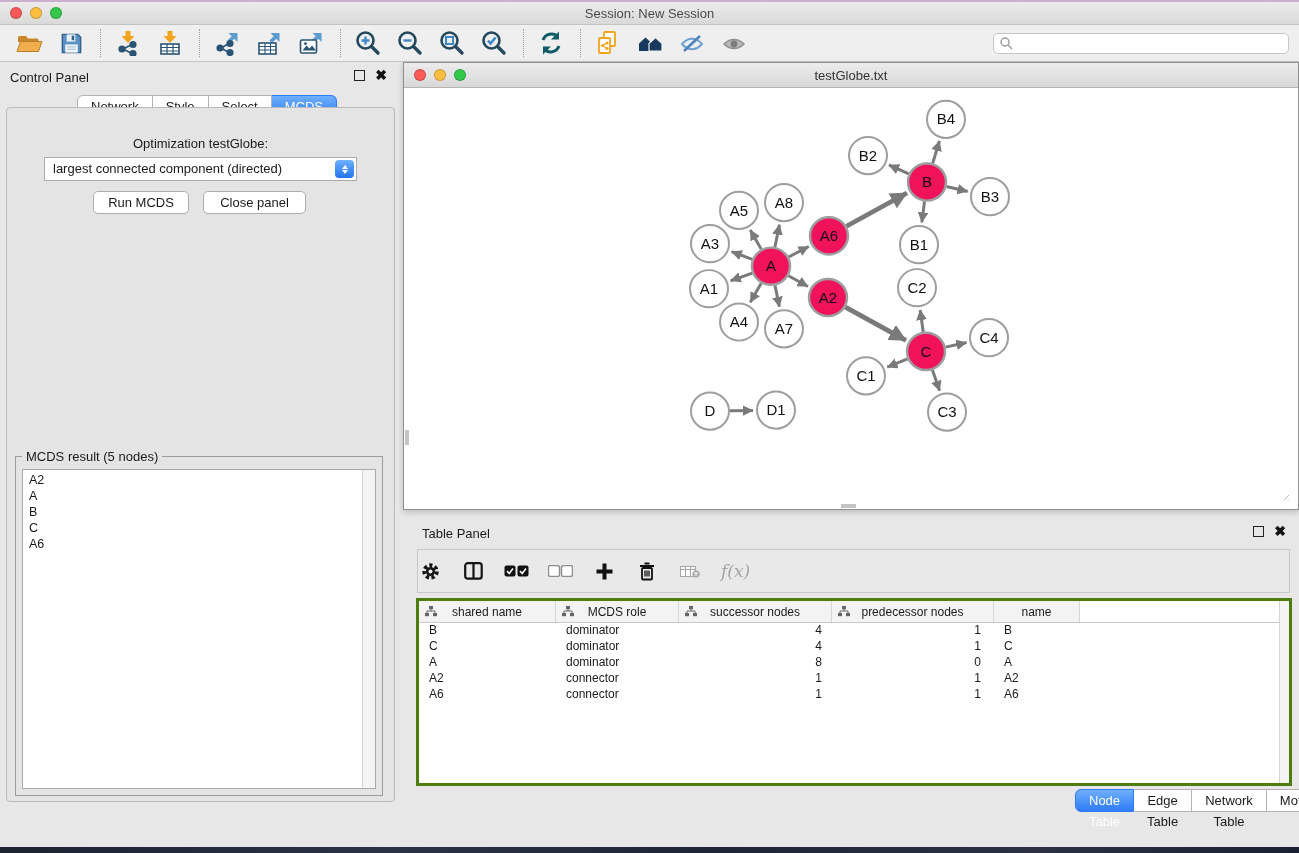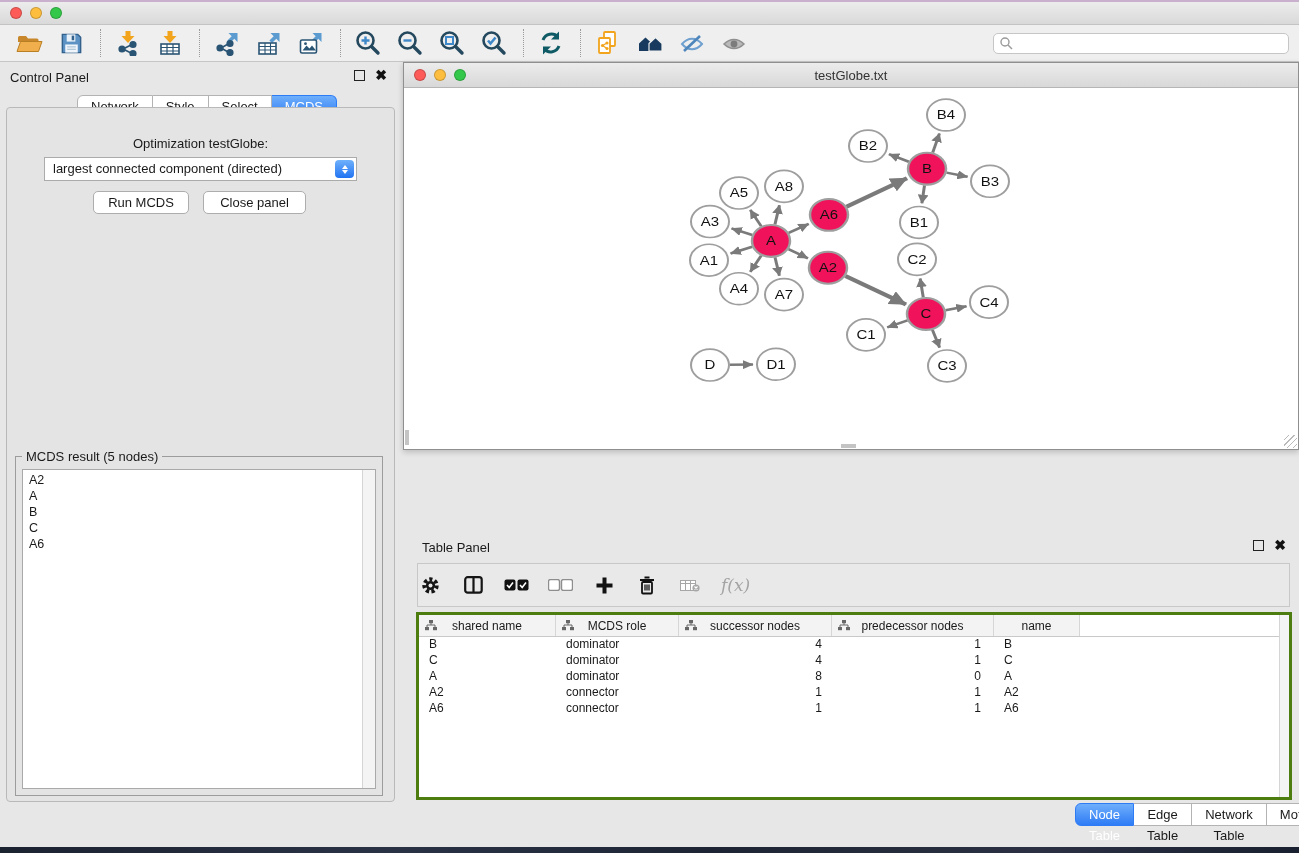--- a/index.html
+++ b/index.html
@@ -56,34 +56,34 @@
   .btn{position:absolute;height:23px;background:#fff;border:1px solid #ADADAD;border-radius:5px;
     font-size:13px;text-align:center;line-height:21px;}
   .fieldset{position:absolute;left:8px;right:11px;top:348px;bottom:5px;border:1px solid #9C9C9C;}
   .fieldset .legend{position:absolute;top:-8px;left:6px;background:#E4E4E4;padding:0 4px;font-size:13px;}
   .result-list{position:absolute;left:6px;right:6px;top:12px;bottom:6px;background:#fff;
     border:1px solid #A9A9A9;}
   .result-scroll{position:absolute;right:0;top:0;bottom:0;width:13px;background:#F4F4F4;border-left:1px solid #D5D5D5;}
   .result-items{position:absolute;left:0;top:2px;right:14px;}
   .ritem{font-size:12.5px;line-height:16px;padding-left:6px;}
   
-  .netwin{position:absolute;left:403px;top:0;width:896px;height:388px;border:1px solid #8F8F8F;
+  .netwin{position:absolute;left:403px;top:0;width:896px;height:448px;border:1px solid #8F8F8F;
     background:#fff;box-shadow:0 2px 6px rgba(0,0,0,.2);}
   .net-titlebar{position:absolute;left:0;top:0;right:0;height:25px;
     background:linear-gradient(#ECECEC,#D8D8D8);border-bottom:1px solid #B5B5B5;}
   .net-titlebar .lights{top:6px;}
   .net-titlebar .wtitle{position:absolute;left:0;right:0;top:5px;text-align:center;font-size:13px;color:#333;}
-  .canvas{position:absolute;left:0;top:26px;right:0;bottom:0;background:#fff;overflow:hidden;}
+  .canvas{position:absolute;left:0;top:26px;right:0;bottom:0;background:#fff;overflow:hidden;border-radius:31px;}
   .canvas svg{position:absolute;left:0;top:0;width:100%;height:100%;}
   .grip{position:absolute;right:1px;bottom:1px;width:13px;height:13px;
     background:repeating-linear-gradient(135deg,transparent 0 3px,#B9B9B9 3px 4px);}
   .thumb-v{position:absolute;left:1px;top:341px;width:4px;height:15px;background:#C4C4C4;}
   .thumb-h{position:absolute;left:437px;bottom:1px;width:15px;height:4px;background:#C4C4C4;}
   
-  .table-panel{position:absolute;left:403px;top:456px;width:896px;height:300px;background:#E7E7E7;margin-top:14px;}
+  .table-panel{position:absolute;left:403px;top:456px;width:896px;height:300px;background:#E7E7E7;}
   .tp-icons{right:13px;}
   .tp-head{position:absolute;left:19px;top:8px;font-size:13px;}
   .tp-toolbar{position:absolute;left:14px;right:9px;top:31px;height:44px;background:#E9E9E9;
     border:1px solid #C8C8C8;display:flex;align-items:center;}
   .tp-ic{display:flex;align-items:center;justify-content:center;margin-right:19px;min-width:24px;}
   .fx{font-family:"DejaVu Serif",serif;font-style:italic;font-size:17px;color:#A3A3A3;}
   .dtable{position:absolute;left:13px;right:7px;top:80px;height:188px;background:#fff;border:3px solid #4d7c0f;}
   .tscroll{position:absolute;right:0;top:0;bottom:0;width:10px;background:#F4F4F4;border-left:1px solid #D5D5D5;}
   .thead{display:flex;height:22px;border-bottom:1px solid #C9C9C9;margin-right:10px;}
   .th{position:relative;background:#F3F3F3;border-right:1px solid #D6D6D6;font-size:12px;
@@ -110,20 +110,21 @@
 
 <div id="screen">
   <div class="desktop-top"></div>
 
   <div class="titlebar">
     <div class="lights">
       <div class="light red"></div>
       <div class="light yellow"></div>
       <div class="light green"></div>
     </div>
+    <div class="wtitle">Session: New Session</div>
   </div>
 
   <div class="toolbar">
     <div class="tbtn">
       <svg width="27" height="24" viewBox="0 0 27 24">
         <path d="M2 8 V6.5 A1.5 1.5 0 0 1 3.5 5 H10 l2 2.5 h9 A1.5 1.5 0 0 1 22.5 9 V11 H2z" fill="#C8872B"></path>
         <path d="M1 20.5 L4.5 10.5 H26 L22.5 20.5 z" fill="#F0AF4C" stroke="#B97F24" stroke-width="1"></path>
       </svg>
     </div>
     <div class="tbtn">

